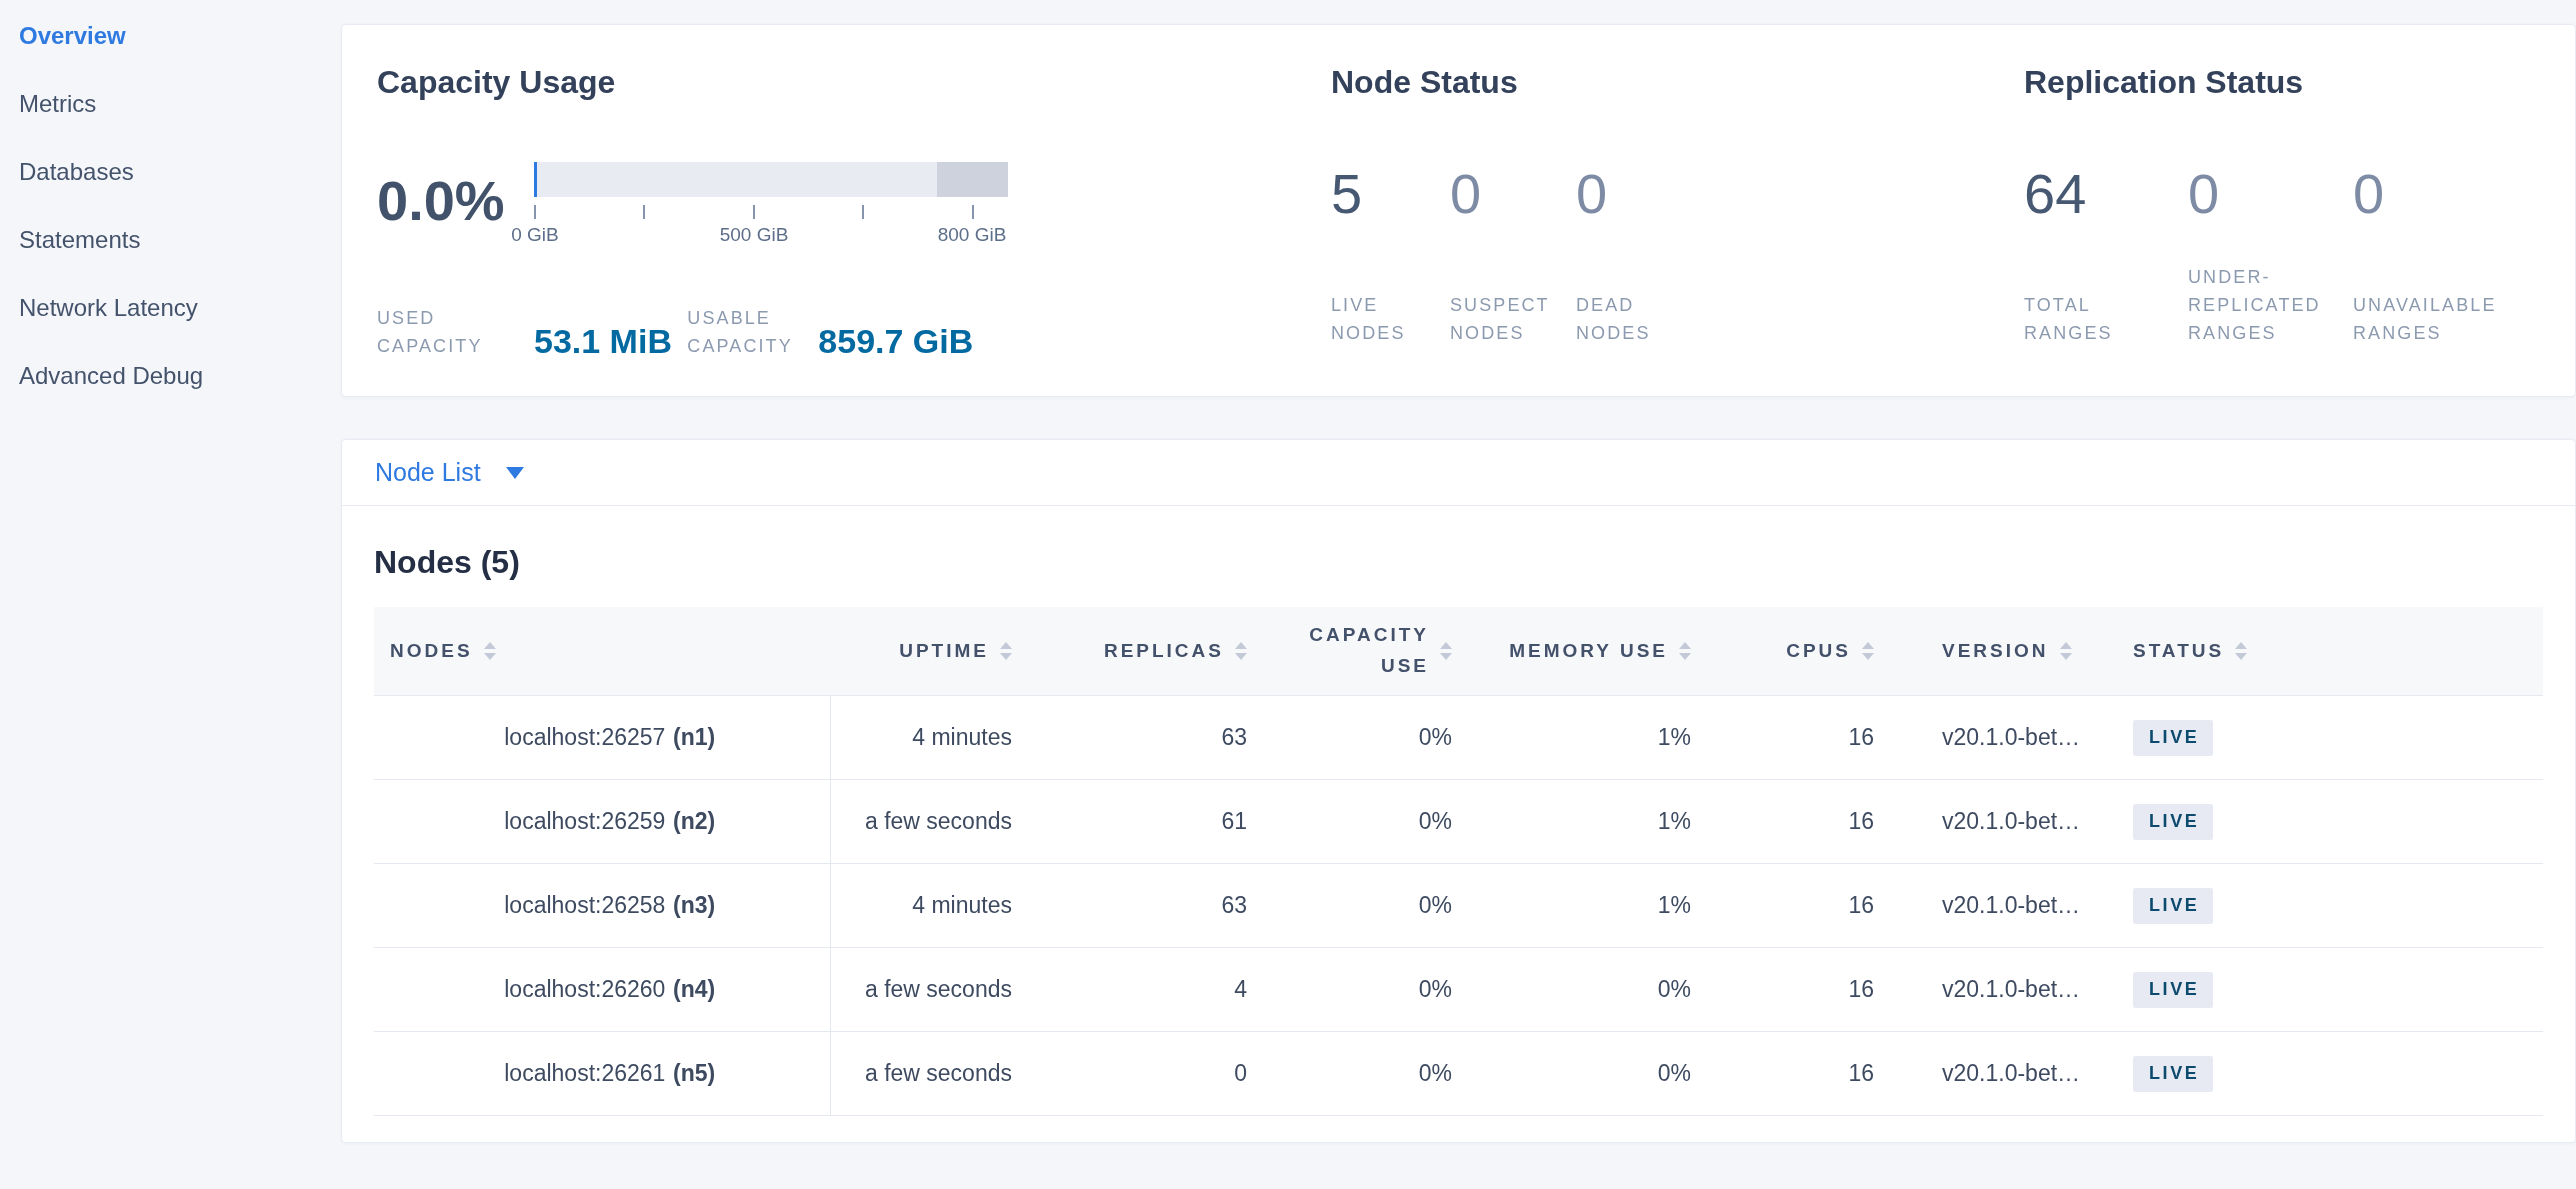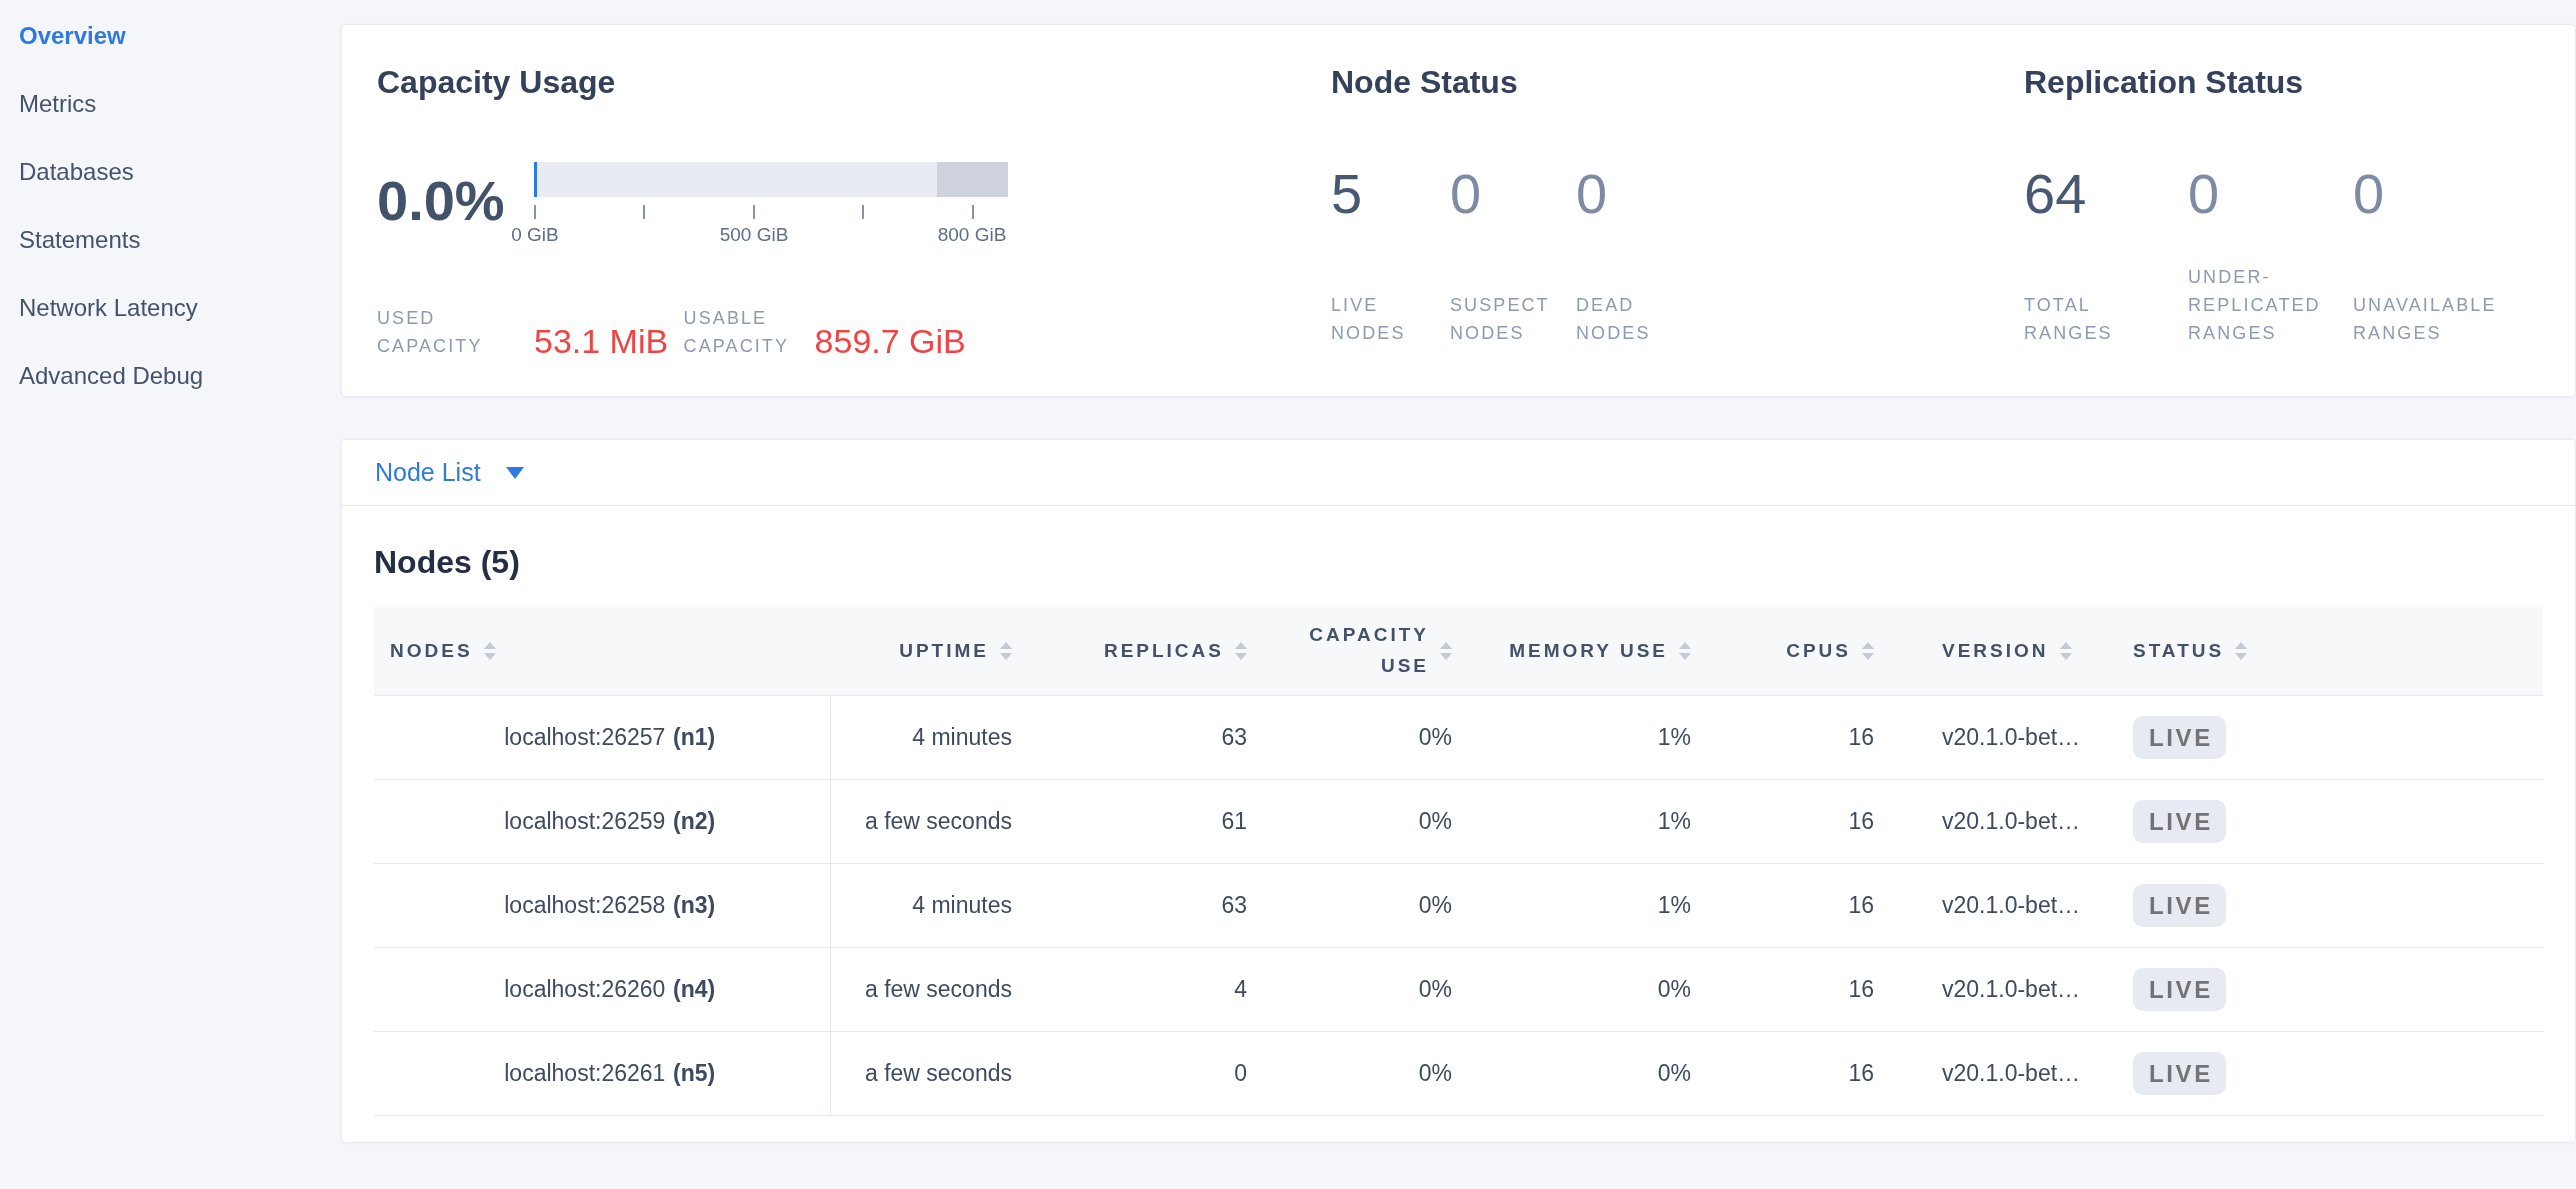--- a/index.html
+++ b/index.html
@@ -48,21 +48,21 @@
   .tick-label {
     position:absolute; top:27px; transform:translateX(-50%);
     font-size:19px; color:#5d6e89; white-space:nowrap;
   }
   .caps-label {
     font-size:18px; letter-spacing:2.1px; color:#8c9ab0;
     line-height:1.55; text-transform:uppercase;
   }
   .cap-stats { display:flex; align-items:flex-end; }
   .cap-stats .caps-label { max-width:119px; }
-  .big-value { font-size:34px; font-weight:normal; color:#ef4444; line-height:1.1; white-space:nowrap;text-align:right; }
+  .big-value { font-size:34px; font-weight:bold; color:#0369a1; line-height:1.1; white-space:nowrap;text-align:right; }
   .cap-stats .big-value.used { margin-right:15.4px; }
   .cap-stats .usable-label { width:136px; flex:0 0 auto; margin-right:12px; }
 
   .stats-row { display:flex; margin-top:64px; }
   .stat { display:flex; flex-direction:column; height:183px; }
   .sec-nodes .stat-1 { width:119px; } .sec-nodes .stat-2 { width:126px; } .sec-nodes .stat-3 { width:171px; }
   .sec-repl  .stat-1 { width:164px;justify-content:flex-end; } .sec-repl  .stat-2 { width:165px; } .sec-repl  .stat-3 { width:188px; }
   .stat-value { font-size:56px; line-height:1.05; color:#7e8ba5; }
   .stat-value.em { color:#475872; }
   .stat .caps-label { margin-top:auto; }
@@ -105,23 +105,23 @@
   .sort-icon .up   { border-bottom:7.7px solid #c3c9d7; }
   .sort-icon .down { border-top:7.7px solid #c3c9d7; }
 
   tbody td { height:84px; border-bottom:0.9px solid #e4e8ef; font-size:23px; color:#3d4a60; background:#fff; }
   tbody td.al-right { text-align:right; padding-right:24px; }
   td.cell-nodes { padding-left:16px; border-right:0.9px solid #e4e8ef;text-align:center; }
   td.cell-version { padding-left:44px; white-space:nowrap; overflow:hidden; }
   td.cell-status { padding-left:17px; }
   .node-id { font-weight:bold; margin-left:7.7px; }
   .badge {
-    display:inline-block; background:#e7eaf2; color:#737373;
-    font-size:24px; font-weight:bold; letter-spacing:2.6px;
-    padding:8.5px 13.6px 7.7px 16px; border-radius:10px; line-height:1.1;
+    display:inline-block; background:#e7eaf2; color:#0c4a6e;
+    font-size:18px; font-weight:bold; letter-spacing:2.6px;
+    padding:8.5px 13.6px 7.7px 16px; border-radius:2px; line-height:1.1;
   }
 </style>
 </head>
 <body>
 
 <div class="app">
 
   <nav class="sidebar">
     <div class="sidebar-item active">Overview</div>
     <div class="sidebar-item">Metrics</div>

